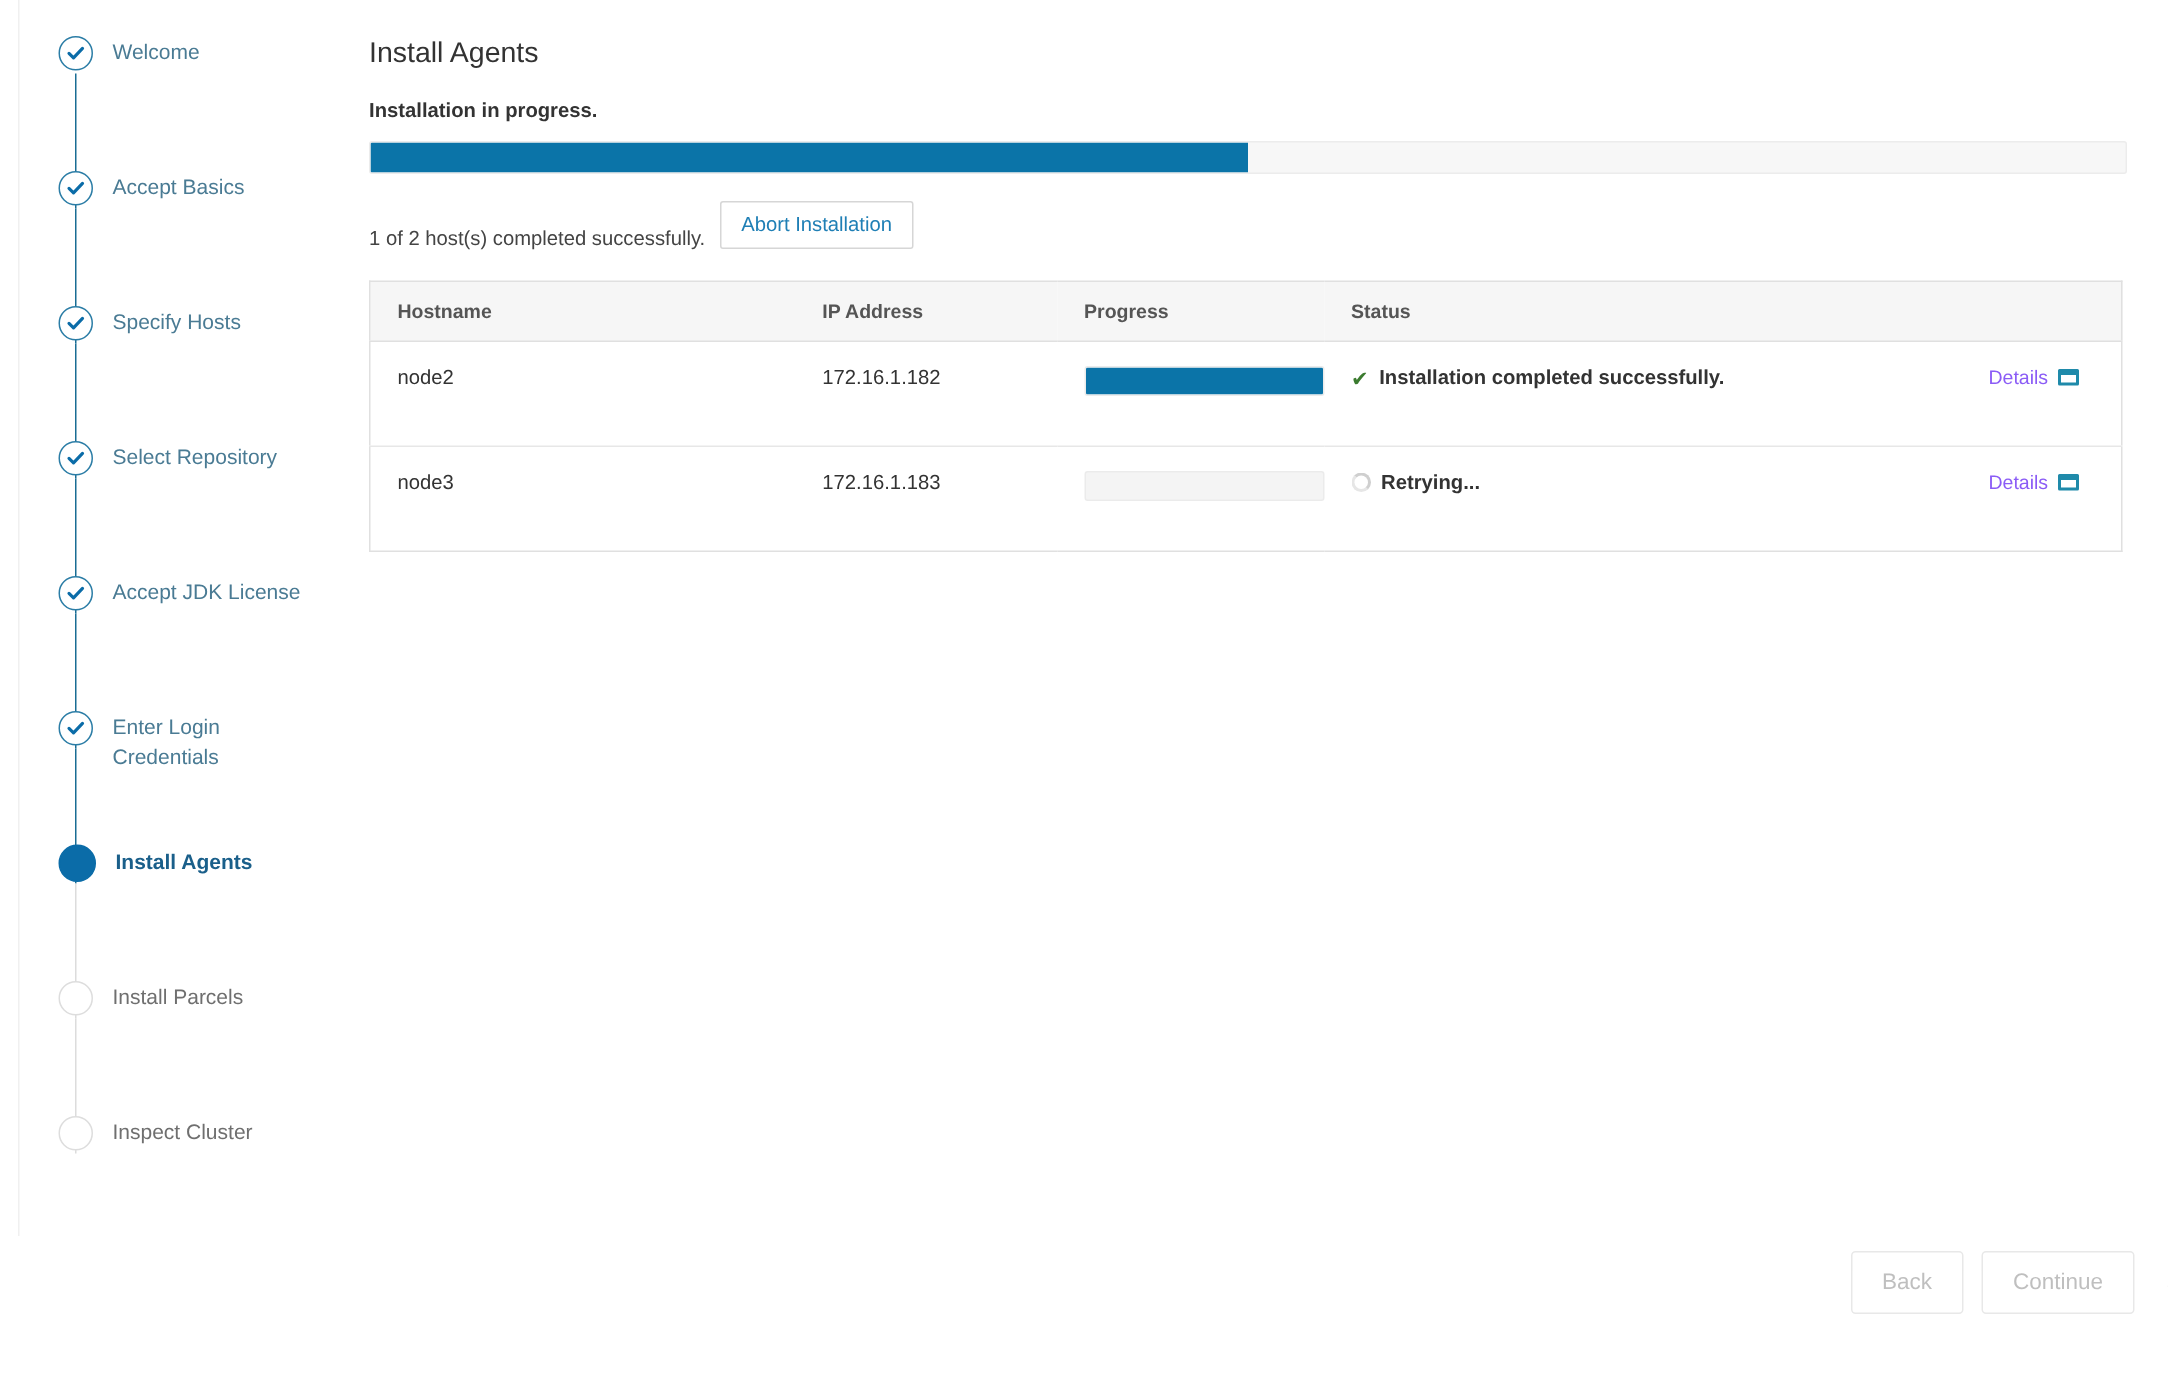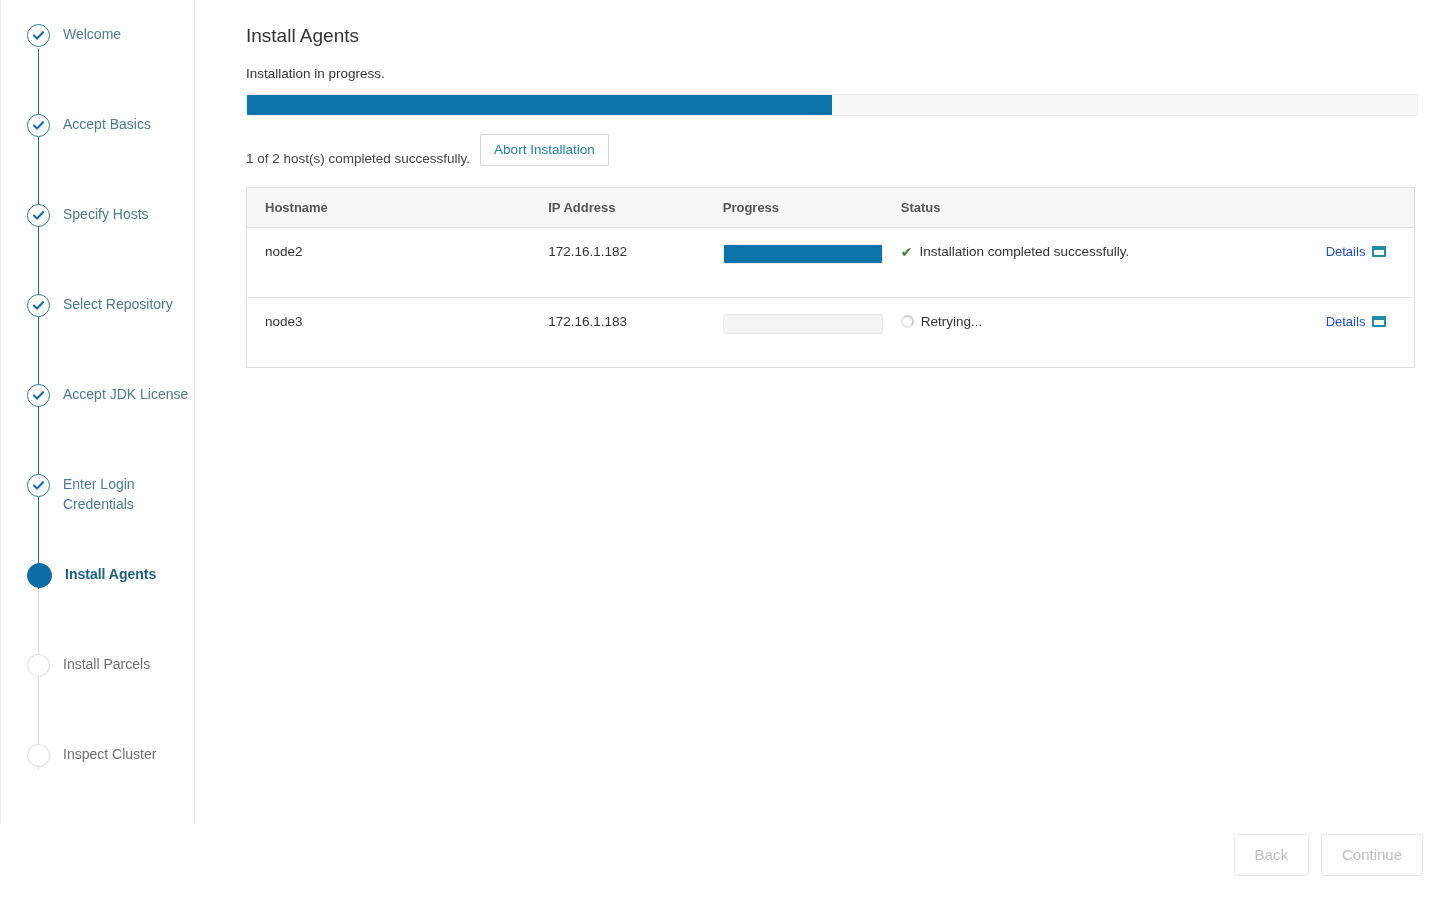--- a/index.html
+++ b/index.html
@@ -16,23 +16,23 @@
   #app {
     position: relative;
     width: 1445px;
     height: 921px;
     background: #ffffff;
   }
 
   
   #wizard-sidebar {
     position: absolute;
-    left: 0;
+    left: 12px;
     top: 0;
-    width: 195px;
+    width: 214px;
     height: 858px;
     background: #ffffff;
     border-right: 1px solid #e3e3e3;
     border-left: 1px solid #f0f0f0;
     border-bottom: 1px solid #e3e3e3;
     padding-top: 22px;
   }
 
   .step {
     position: relative;
@@ -114,21 +114,21 @@
   #page-title {
     font-size: 19px;
     font-weight: normal;
     color: #333333;
     line-height: 24px;
     margin-bottom: 18px;
   }
 
   #progress-status-text {
     font-size: 13.5px;
-    font-weight: normal;
+    font-weight: bold;
     color: #333333;
     margin-bottom: 13px;
   }
 
   #overall-progress-track {
     position: relative;
     width: 1172px;
     height: 22px;
     background: #f7f7f7;
     border: 1px solid #ececec;
@@ -201,40 +201,40 @@
     border: 1px solid #ebebeb;
     border-radius: 2px;
     overflow: hidden;
   }
   .row-progress-fill {
     height: 100%;
     background: #0b74a8;
   }
 
   .status-cell { display: flex; align-items: center; gap: 7px; }
-  .status-text { font-size: 13.5px; color: #333333; }
+  .status-text { font-size: 13.5px; color: #333333; font-weight: bold; }
 
   .check-icon { color: #3b7b2f; font-size: 14px; line-height: 14px; }
 
   .spinner-icon {
     width: 13px; height: 13px;
     border-radius: 50%;
     border: 2px solid #e6e6e6;
     border-top-color: #cfcfcf;
     border-right-color: #cfcfcf;
     display: inline-block;
   }
 
   .details-cell { text-align: left; padding-left: 0 !important; }
   .details-link {
     display: inline-flex;
     align-items: center;
     gap: 7px;
     font-size: 13px;
-    color: #1d4ed8;
+    color: #8b5cf6;
     cursor: pointer;
     text-decoration: none;
     text-align: right;
   }
   .window-icon {
     width: 14px;
     height: 11px;
     border: 2px solid #1f8aaa;
     border-top-width: 4px;
     border-radius: 1px;

